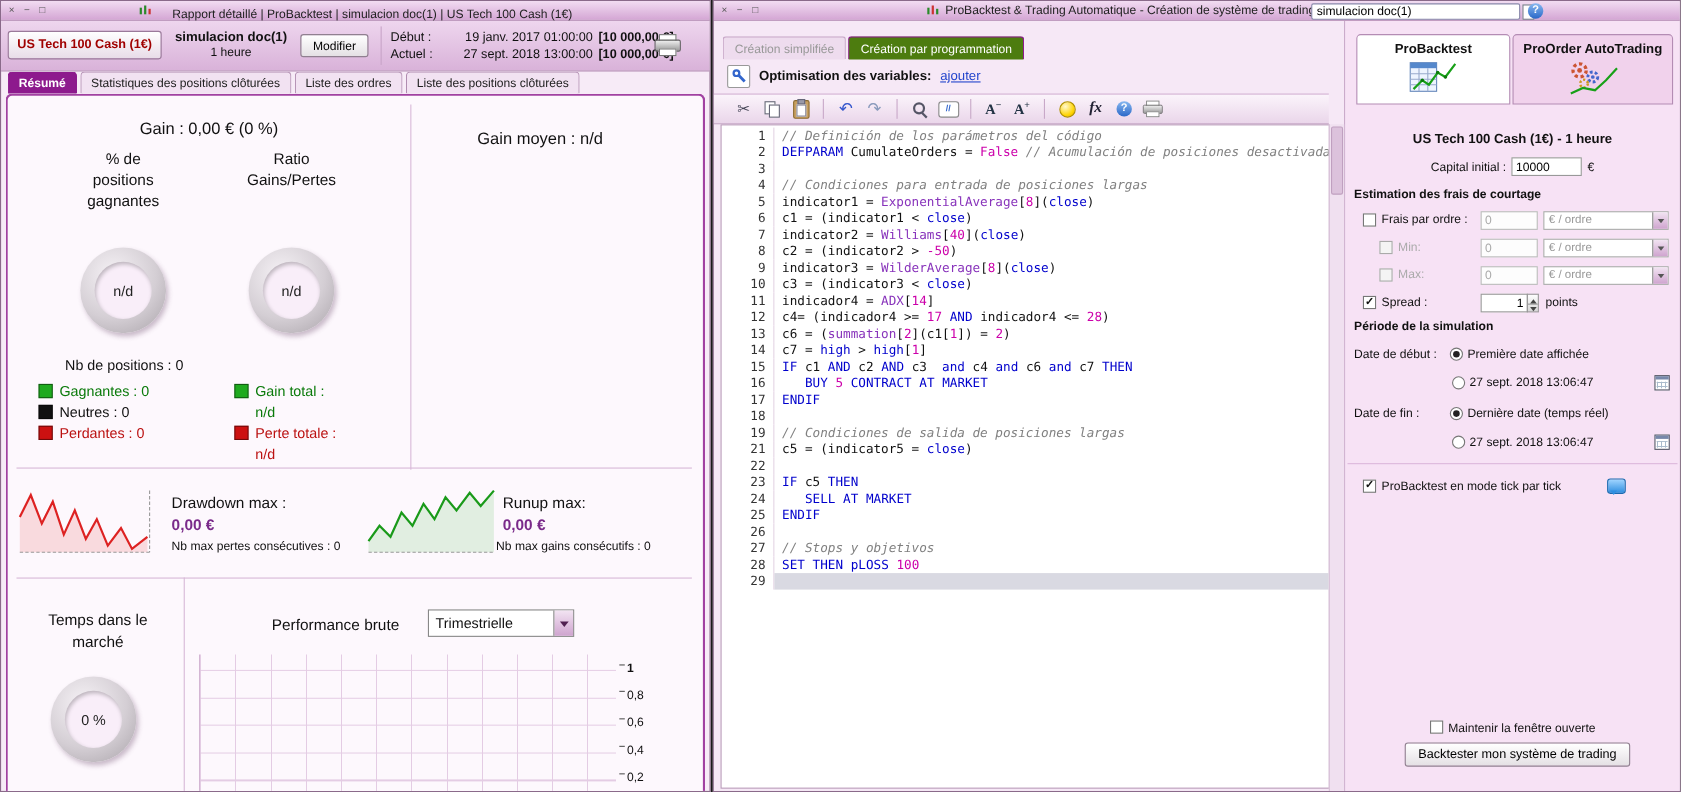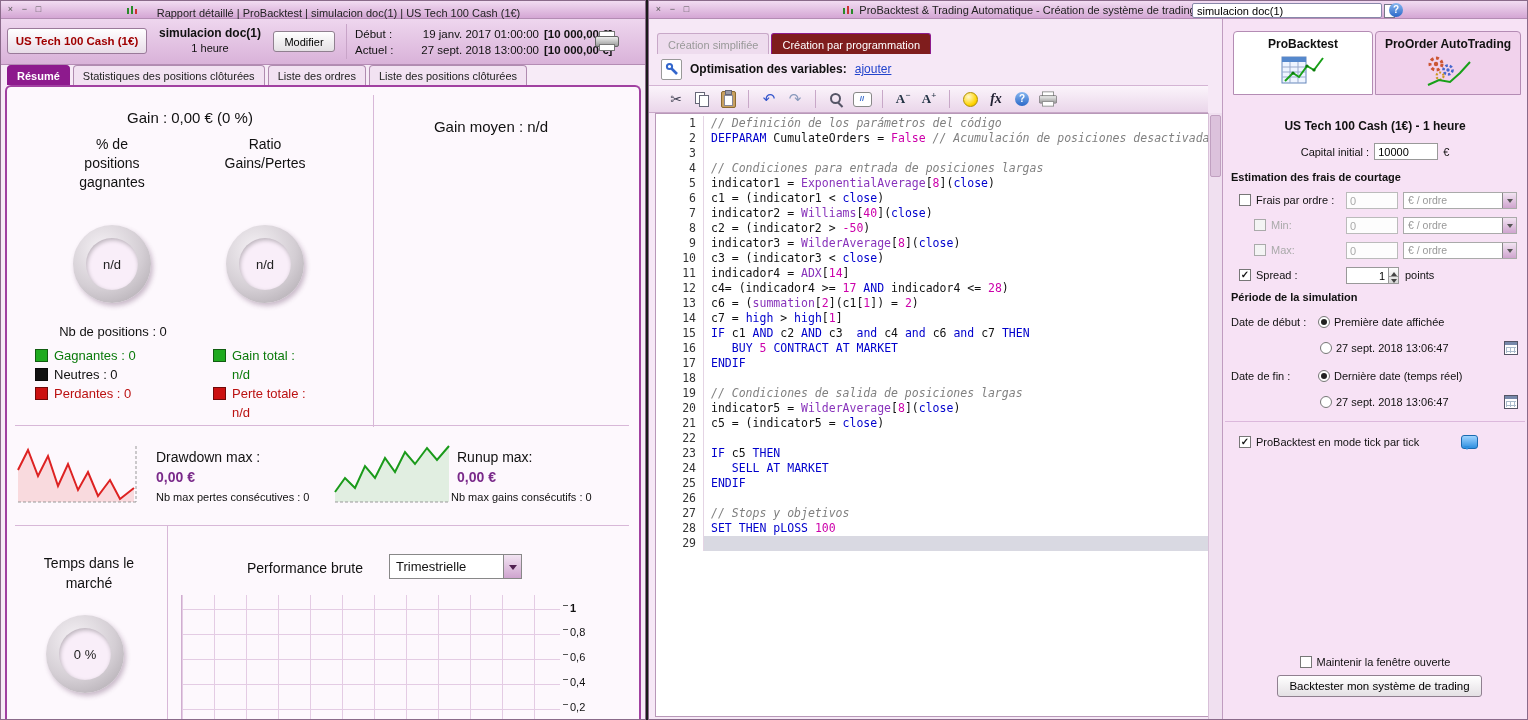--- a/index.html
+++ b/index.html
@@ -107,21 +107,21 @@
     background-position:0 0,0 14px;border-left:1px solid #d0aed0;}
   .ytick{position:absolute;left:556px;font-size:11px;white-space:nowrap;}
   .ytick::before{content:"";display:inline-block;width:5px;height:3px;border-top:1px solid #555;margin-right:2px;vertical-align:3px;}
   .ytick.b{font-weight:bold;}
 
   
   .center-panel{position:absolute;left:0;top:18px;width:574px;bottom:0;background:#f6e8f6;border-right:1px solid #c09cc0;box-sizing:border-box;}
   .code-tabs{position:absolute;left:8px;top:14px;height:21px;display:flex;gap:2px;}
   .ctab{height:21px;line-height:21px;padding:1px 10px;font-size:11px;border-radius:3px 3px 0 0;white-space:nowrap;box-sizing:border-box;}
   .ctab.inactive{background:#eedcee;border:1px solid #c8a8c8;border-bottom:none;color:#999;}
-  .ctab.active{background:#7f1d1d;color:#fff;border:1px solid #8d1a8d;border-bottom:none;}
+  .ctab.active{background:#4d7c0f;color:#fff;border:1px solid #8d1a8d;border-bottom:none;}
   .opt-bar{position:absolute;left:0;top:35px;height:30px;right:0;display:flex;align-items:center;padding-left:12px;gap:8px;}
   .wrench-btn{width:19px;height:19px;background:#fff;border:1px solid #999;border-radius:2px;display:flex;align-items:center;justify-content:center;}
   .opt-label{font-weight:bold;font-size:12px;}
   .opt-link{color:#2244cc;text-decoration:underline;font-size:12px;cursor:pointer;}
   .toolbar{position:absolute;left:0;right:14px;top:66px;height:28px;background:linear-gradient(#fbf4fb,#ead6ea);
     border-top:1px solid #d4b4d4;border-bottom:1px solid #c8a8c8;display:flex;align-items:center;padding-left:14px;box-sizing:border-box;}
   .tbi{width:26px;text-align:center;font-size:14px;color:#445;display:flex;align-items:center;justify-content:center;}
   .tbsep{width:1px;height:18px;background:#c8a8c8;margin:0 7px;}
   .icon-undo{color:#3355cc;font-size:15px;}
   .icon-redo{color:#8899bb;font-size:15px;}
@@ -452,21 +452,20 @@
             <div class="code-line"><span class="line-num">10</span><span class="line-content"><span class="tok-t">c3 = (indicator3 &lt; </span><span class="tok-k">close</span><span class="tok-t">)</span></span></div>
             <div class="code-line"><span class="line-num">11</span><span class="line-content"><span class="tok-t">indicador4 = </span><span class="tok-f">ADX</span><span class="tok-t">[</span><span class="tok-n">14</span><span class="tok-t">]</span></span></div>
             <div class="code-line"><span class="line-num">12</span><span class="line-content"><span class="tok-t">c4= (indicador4 &gt;= </span><span class="tok-n">17</span><span class="tok-t"> </span><span class="tok-k">AND</span><span class="tok-t"> indicador4 &lt;= </span><span class="tok-n">28</span><span class="tok-t">)</span></span></div>
             <div class="code-line"><span class="line-num">13</span><span class="line-content"><span class="tok-t">c6 = (</span><span class="tok-f">summation</span><span class="tok-t">[</span><span class="tok-n">2</span><span class="tok-t">](c1[</span><span class="tok-n">1</span><span class="tok-t">]) = </span><span class="tok-n">2</span><span class="tok-t">)</span></span></div>
             <div class="code-line"><span class="line-num">14</span><span class="line-content"><span class="tok-t">c7 = </span><span class="tok-k">high</span><span class="tok-t"> &gt; </span><span class="tok-k">high</span><span class="tok-t">[</span><span class="tok-n">1</span><span class="tok-t">]</span></span></div>
             <div class="code-line"><span class="line-num">15</span><span class="line-content"><span class="tok-k">IF</span><span class="tok-t"> c1 </span><span class="tok-k">AND</span><span class="tok-t"> c2 </span><span class="tok-k">AND</span><span class="tok-t"> c3  </span><span class="tok-k">and</span><span class="tok-t"> c4 </span><span class="tok-k">and</span><span class="tok-t"> c6 </span><span class="tok-k">and</span><span class="tok-t"> c7 </span><span class="tok-k">THEN</span></span></div>
             <div class="code-line"><span class="line-num">16</span><span class="line-content"><span class="tok-t">   </span><span class="tok-k">BUY</span><span class="tok-t"> </span><span class="tok-n">5</span><span class="tok-t"> </span><span class="tok-k">CONTRACT</span><span class="tok-t"> </span><span class="tok-k">AT</span><span class="tok-t"> </span><span class="tok-k">MARKET</span></span></div>
             <div class="code-line"><span class="line-num">17</span><span class="line-content"><span class="tok-k">ENDIF</span></span></div>
             <div class="code-line"><span class="line-num">18</span><span class="line-content"></span></div>
             <div class="code-line"><span class="line-num">19</span><span class="line-content"><span class="tok-c">// Condiciones de salida de posiciones largas</span></span></div>
-            <div class="code-line"><span class="line-num">20</span><span class="line-content"><span class="tok-t">indicator5 = </span><span class="tok-f">WilderAverage</span><span class="tok-t">[</span><span class="tok-n">8</span><span class="tok-t">](</span><span class="tok-k">close</span><span class="tok-t">)</span></span></div>
             <div class="code-line"><span class="line-num">21</span><span class="line-content"><span class="tok-t">c5 = (indicator5 = </span><span class="tok-k">close</span><span class="tok-t">)</span></span></div>
             <div class="code-line"><span class="line-num">22</span><span class="line-content"></span></div>
             <div class="code-line"><span class="line-num">23</span><span class="line-content"><span class="tok-k">IF</span><span class="tok-t"> c5 </span><span class="tok-k">THEN</span></span></div>
             <div class="code-line"><span class="line-num">24</span><span class="line-content"><span class="tok-t">   </span><span class="tok-k">SELL</span><span class="tok-t"> </span><span class="tok-k">AT</span><span class="tok-t"> </span><span class="tok-k">MARKET</span></span></div>
             <div class="code-line"><span class="line-num">25</span><span class="line-content"><span class="tok-k">ENDIF</span></span></div>
             <div class="code-line"><span class="line-num">26</span><span class="line-content"></span></div>
             <div class="code-line"><span class="line-num">27</span><span class="line-content"><span class="tok-c">// Stops y objetivos</span></span></div>
             <div class="code-line"><span class="line-num">28</span><span class="line-content"><span class="tok-k">SET</span><span class="tok-t"> </span><span class="tok-k">THEN</span><span class="tok-t"> </span><span class="tok-k">pLOSS</span><span class="tok-t"> </span><span class="tok-n">100</span></span></div>
             <div class="code-line current"><span class="line-num">29</span><span class="line-content"></span></div>
           </div>

